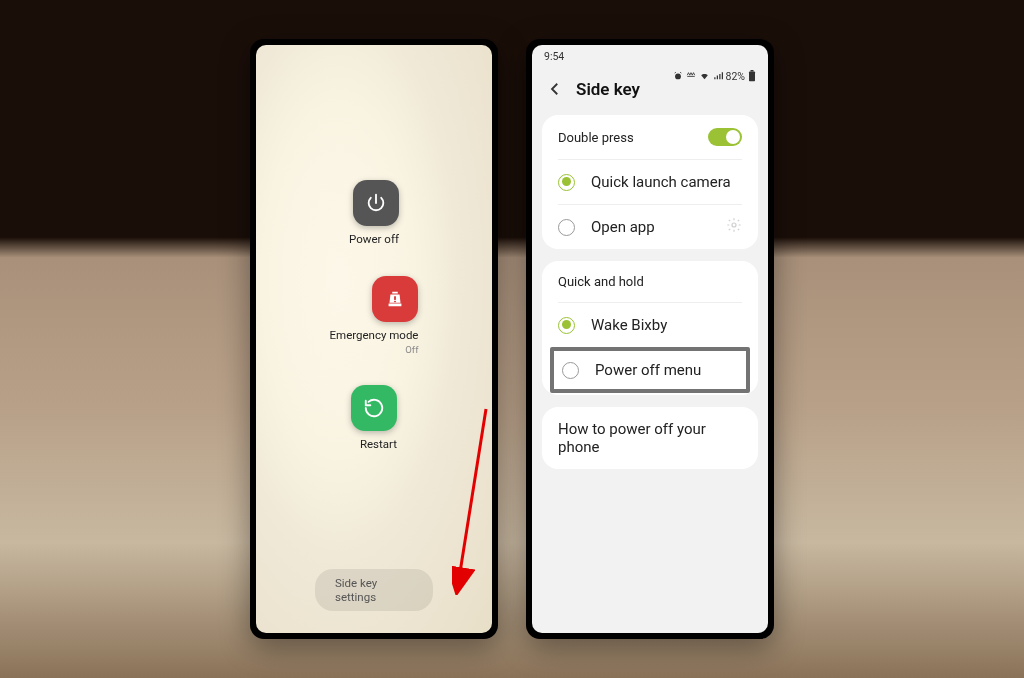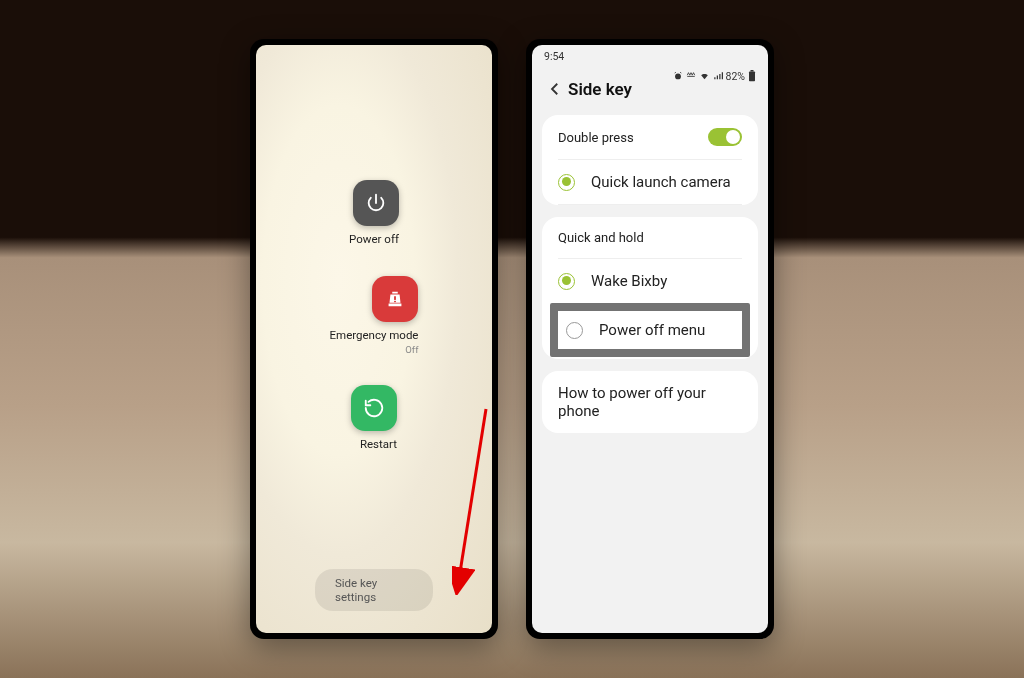--- a/index.html
+++ b/index.html
@@ -115,21 +115,21 @@
     padding: 0 12px;
     font-size: 10.5px;
     color: #333;
   }
   .status-right { display: flex; align-items: center; gap: 3px; margin-top: 40px; }
   .status-right svg { display: block; }
   .header {
     display: flex;
     align-items: center;
     padding: 12px 14px 16px 14px;
-    gap: 4px;
+    gap: 12px;
   }
   .header-title {
     font-size: 17px;
     font-weight: 600;
     color: #111;
   }
   .card {
     background: #fff;
     border-radius: 16px;
     margin: 0 10px 12px 10px;
@@ -188,21 +188,21 @@
     width: 14px; height: 14px;
     border-radius: 50%;
     background: #fff;
   }
   .gear {
     position: absolute;
     right: 16px;
     opacity: 0.4;
   }
   .highlight {
-    border: 8px solid #737373;
+    border: 4px solid #737373;
     margin: 0 8px;
     border-radius: 2px;
   }
   .highlight .card-row { padding: 10px 8px; }
 </style>
 </head>
 <body>
 
 <div class="phone">
   <div class="screen screen1">
@@ -298,20 +298,30 @@
       <div class="card-row header-row">
         <span>Double press</span>
         <div class="toggle"></div>
       </div>
       <div class="divider"></div>
       <div class="card-row">
         <span class="radio checked"></span>
         <span>Quick launch camera</span>
       </div>
       <div class="divider"></div>
+      <div class="card-row">
+        <span class="radio"></span>
+        <span>Open app</span>
+        <span class="gear">
+          <svg width="16" height="16" viewBox="0 0 24 24" fill="none" stroke="#888" stroke-width="1.8">
+              <circle cx="12" cy="12" r="3"></circle>
+              <path d="M12 2v3M12 19v3M4.2 4.2l2.1 2.1M17.7 17.7l2.1 2.1M2 12h3M19 12h3M4.2 19.8l2.1-2.1M17.7 6.3l2.1-2.1"></path>
+            </svg>
+        </span>
+      </div>
     </div>
 
     <div class="card" style="padding-bottom:2px;">
       <div class="card-row header-row">
         <span>Quick and hold</span>
       </div>
       <div class="divider"></div>
       <div class="card-row">
         <span class="radio checked"></span>
         <span>Wake Bixby</span>

